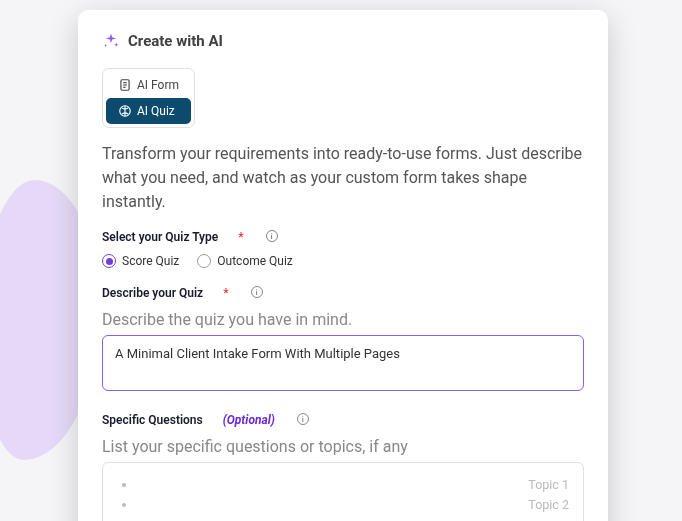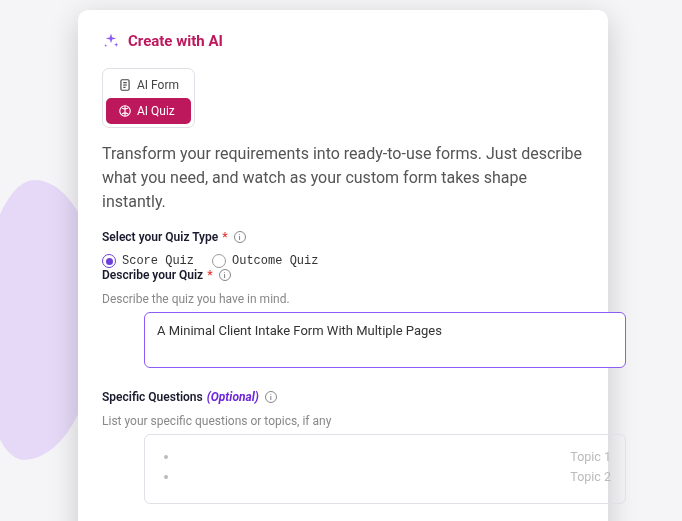--- a/index.html
+++ b/index.html
@@ -38,78 +38,78 @@
   gap: 8px;
   margin-bottom: 18px;
 }
 .sparkle {
   width: 18px;
   height: 18px;
 }
 .title {
   font-size: 15px;
   font-weight: 700;
-  color: #be185d;
+  color: #404040;
 }
 .tabs {
   display: inline-flex;
   border: 1px solid #e0e0e6;
   border-radius: 7px;
   padding: 3px;
   margin-bottom: 14px;
   flex-direction: column;
 }
 .tab {
   display: flex;
   align-items: center;
   gap: 5px;
   padding: 6px 12px;
   font-size: 12px;
   border-radius: 5px;
   cursor: pointer;
   color: #444;
 }
 .tab.active {
-  background: #be185d;
+  background: #0c4a6e;
   color: #fff;
 }
 .tab svg { width: 14px; height: 14px; }
 .desc {
   font-size: 16px;
   color: #555;
   line-height: 1.5;
   margin-bottom: 16px;
 }
 .section-label {
   font-size: 12px;
   font-weight: 600;
   color: #1a1a2e;
   display: flex;
-  align-items: center;
-  gap: 4px;
+  align-items: flex-start;
+  gap: 20px;
   margin-bottom: 10px;
 }
 .req { color: #e53935; }
 .optional { font-style: italic; font-weight: 700; color: #6d28d9; }
 .info-icon {
   width: 12px;
   height: 12px;
   border: 1px solid #888;
   border-radius: 50%;
   display: inline-flex;
   align-items: center;
   justify-content: center;
   font-size: 8px;
   color: #888;
   margin-left: 2px;
 }
 .radios {
   display: flex;
   gap: 18px;
-  font-family: Liberation Mono, monospace;
+  margin-bottom: 18px;
 }
 .radio {
   display: flex;
   align-items: center;
   gap: 6px;
   font-size: 12px;
   color: #333;
   cursor: pointer;
 }
 .radio-circle {
@@ -125,37 +125,36 @@
   border-color: #6d3fd9;
 }
 .radio.selected .radio-circle::after {
   content: '';
   width: 7px;
   height: 7px;
   background: #6d3fd9;
   border-radius: 50%;
 }
 .helper {
-  font-size: 12px;
+  font-size: 16px;
   color: #888;
   margin-bottom: 6px;
 }
 .textarea {
   width: 100%;
   border: 1.5px solid #8b5cf6;
   border-radius: 6px;
   padding: 10px 12px;
   font-size: 13px;
   color: #333;
   min-height: 56px;
   resize: none;
   font-family: inherit;
   outline: none;
   margin-bottom: 18px;
-  margin-left: 42px;
 }
 .textarea.plain {
   border: 1px solid #e0e0e6;
   min-height: 70px;
   padding: 12px 14px;
   text-align: right;
 }
 .placeholder-list {
   list-style: disc;
   padding-left: 20px;

